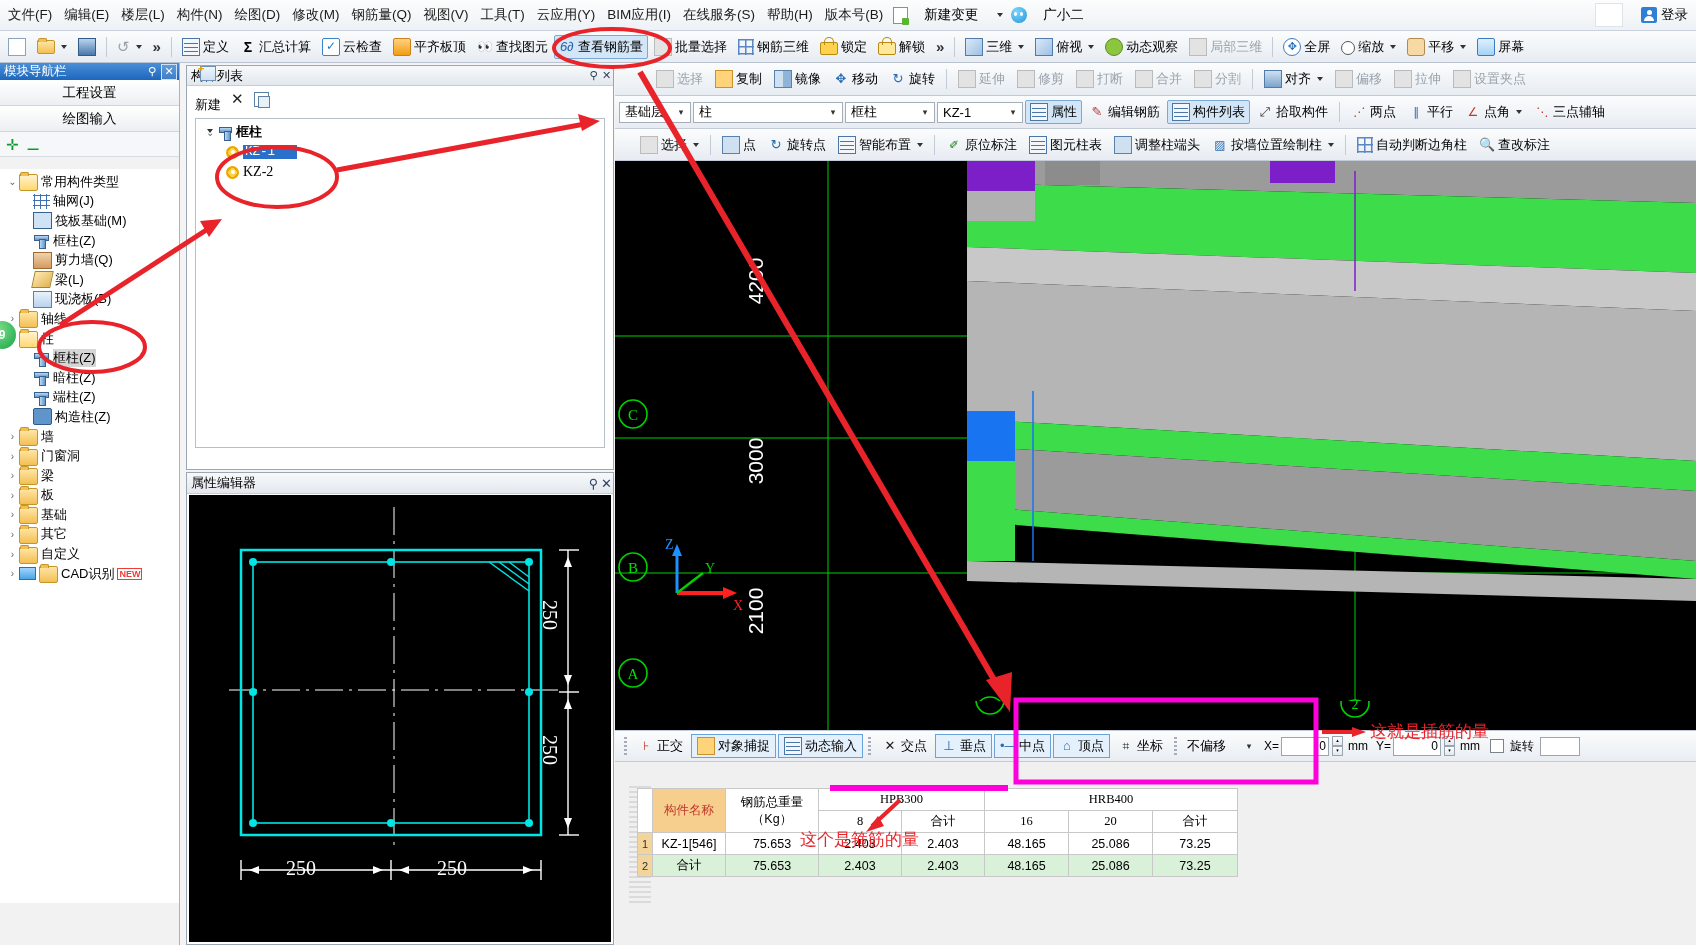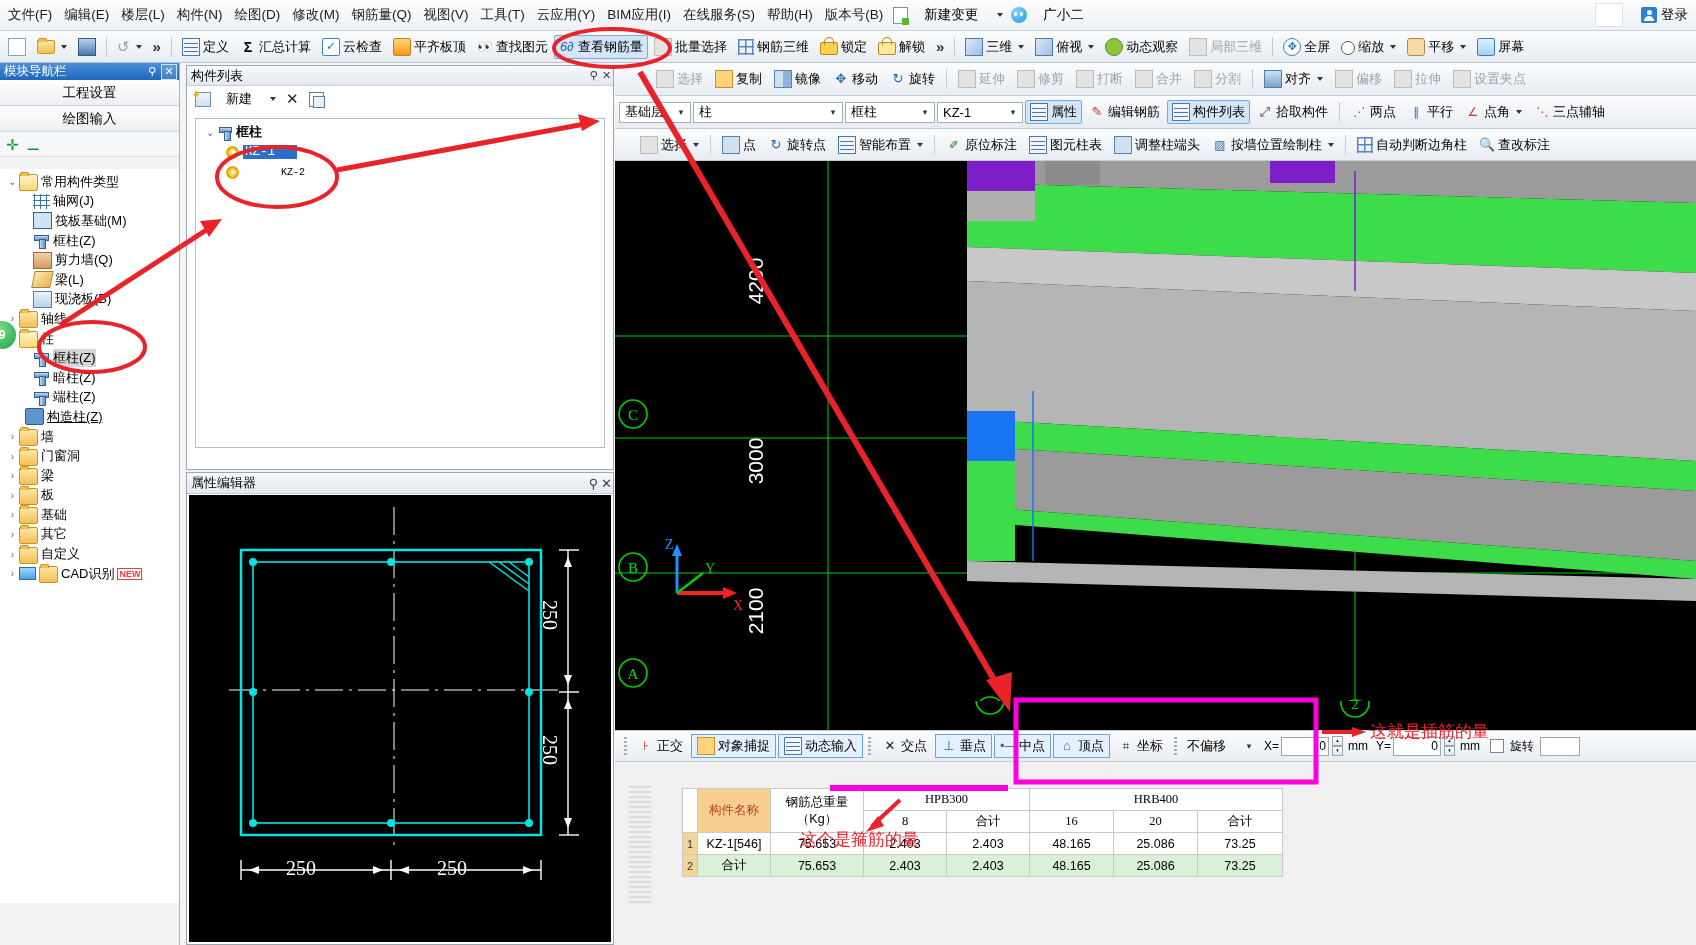--- a/index.html
+++ b/index.html
@@ -104,34 +104,34 @@
   .cadic{width:15px;height:11px;background:linear-gradient(#9fd6ff,#4ba3e3);border:1px solid #2f6f9e;display:inline-block;margin-right:3px;}
   .ln-foot{position:absolute;left:0;right:0;bottom:0;height:42px;border-top:1px solid #cfd6dd;background:linear-gradient(#fbfcfd,#eceff2);
     display:flex;align-items:center;justify-content:center;font-size:13.5px;}
 
   
   .complist{position:absolute;left:186px;top:65px;width:428px;height:405px;background:#fff;border:1px solid #9aa6b2;box-sizing:border-box;}
   .cl-head{height:19px;background:linear-gradient(#f7f9fb,#e3e8ee);border-bottom:1px solid #c6cdd5;display:flex;align-items:center;padding-left:4px;font-size:13px;}
   .cl-head .sp{flex:1;}
   .cl-head .pin,.cl-head .cls{width:13px;text-align:center;color:#30435c;font-size:11px;}
   .cl-tools{height:26px;display:flex;align-items:center;gap:10px;padding-left:8px;background:#fff;font-size:13px;}
-  .newbtn{display:flex;align-items:center;gap:15px;}
+  .newbtn{display:flex;align-items:center;gap:15px;flex-direction:column;}
   .newic{width:14px;height:13px;background:linear-gradient(#eef5fb,#cfe0f1);border:1px solid #6b90b5;position:relative;}
   .newic:before{content:"+";position:absolute;left:-3px;top:-5px;color:#f0a500;font-weight:bold;font-size:11px;}
   .xbtn{color:#222;font-size:15px;font-weight:bold;}
   .copyic{width:13px;height:13px;background:#fff;border:1px solid #5b7fa5;position:relative;}
   .copyic:after{content:"";position:absolute;left:3px;top:3px;width:10px;height:10px;background:#e8f0f8;border:1px solid #5b7fa5;}
   .search{margin:0 8px;height:23px;border:1px solid #a9b4bf;display:flex;align-items:center;padding:0 5px;color:#9aa0a6;font-size:13px;background:#fff;}
   .cl-body{margin:6px 8px 0 8px;border:1px solid #b6bec6;height:330px;background:#fff;padding-top:3px;box-sizing:border-box;}
   .cl-row{height:20px;display:flex;align-items:center;font-size:13px;padding-left:10px;}
   .cl-row .exp{width:12px;color:#5d6b7a;font-size:10px;}
   .gearic{width:13px;height:13px;background:radial-gradient(circle,#ffd24d 45%,#e8a800 46%);border-radius:50%;position:relative;margin-right:4px;}
   .gearic:after{content:"";position:absolute;left:4.5px;top:4.5px;width:4px;height:4px;background:#fff;border-radius:50%;}
   .kz-sel{background:#2a6fc9;color:#fff;padding:0 22px 0 2px;font-family:"Liberation Mono","DejaVu Sans Mono",monospace;font-size:12.5px;}
-  .kz-n{font-family:Liberation Mono, monospace;font-size:10px;margin-left:38px;}
+  .kz-n{font-family:Liberation Serif, serif;font-size:14px;}
 
   
   .propedit{position:absolute;left:186px;top:472px;width:428px;height:473px;background:#fff;border:1px solid #9aa6b2;box-sizing:border-box;}
   .pe-head{height:20px;background:linear-gradient(#f7f9fb,#e3e8ee);border-bottom:1px solid #c6cdd5;display:flex;align-items:center;padding-left:4px;font-size:13px;}
   .pe-head .sp{flex:1;}
   .pe-canvas{position:absolute;left:2px;top:22px;right:2px;bottom:2px;background:#000;}
   .dimtxt{position:absolute;color:#fff;font-size:20px;font-family:"Liberation Serif","DejaVu Serif",serif;}
 
   
   .rightarea{position:absolute;left:615px;top:63px;width:1081px;height:882px;background:#4c1d95;}
@@ -380,21 +380,21 @@
         <div class="tr" style="padding-left: 20px;">
           <span class="exp"></span>
           <span class="ti i-col"></span>
           <span class="lbl">暗柱(Z)</span>
         </div>
         <div class="tr" style="padding-left: 20px;">
           <span class="exp"></span>
           <span class="ti i-col"></span>
           <span class="lbl">端柱(Z)</span>
         </div>
-        <div class="tr" style="padding-left: 12px; text-decoration: underline;">
+        <div class="tr" style="padding-left: 20px;">
           <span class="exp"></span>
           <span class="ti i-gz"></span>
           <span class="lbl">构造柱(Z)</span>
         </div>
         <div class="tr" style="padding-left: 6px;">
           <span class="exp">›</span>
           <span class="ti folder"></span>
           <span class="lbl">墙</span>
         </div>
         <div class="tr" style="padding-left: 6px;">
@@ -861,21 +861,21 @@
           <i>▾</i>
         </div>
       <span style="margin-left:3px">mm</span>
       <span style="margin-left:8px;width:12px;height:12px;border:1px solid #7a848e;display:inline-block;background:#fff"></span>
       <span style="margin-left:4px">旋转</span>
       <div class="numbox" style="width:40px;margin-left:4px"></div>
     </div>
 
     <div class="resultpanel">
       <div style="position:absolute;left:14px;top:24px;width:22px;height:120px;background:repeating-linear-gradient(#ccc,#ccc 2px,transparent 2px,transparent 5px);opacity:.6"></div>
-      <table class="rb" style="position:absolute;left:22px;top:26px;margin-left:45px;">
+      <table class="rb" style="position:absolute;left:22px;top:26px;">
         <tbody>
             <tr>
           <td class="rownum" rowspan="2" style="background:#fff;border:1px solid #c8c8c8"></td>
           <td class="c-name" rowspan="2">构件名称</td>
           <td class="c-tot" rowspan="2">钢筋总重量（Kg）</td>
           <td class="hdrcell" colspan="2" style="width:164px">HPB300</td>
           <td class="hdrcell" colspan="3" style="width:250px">HRB400</td>
         </tr>
         <tr>
           <td class="hdrcell" style="width:82px">8</td>

